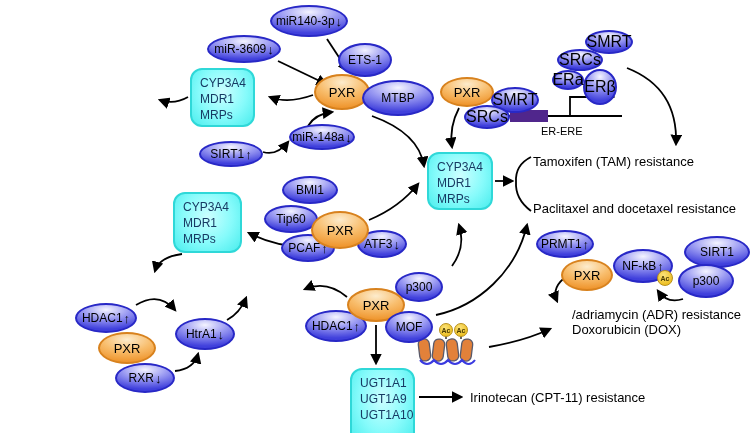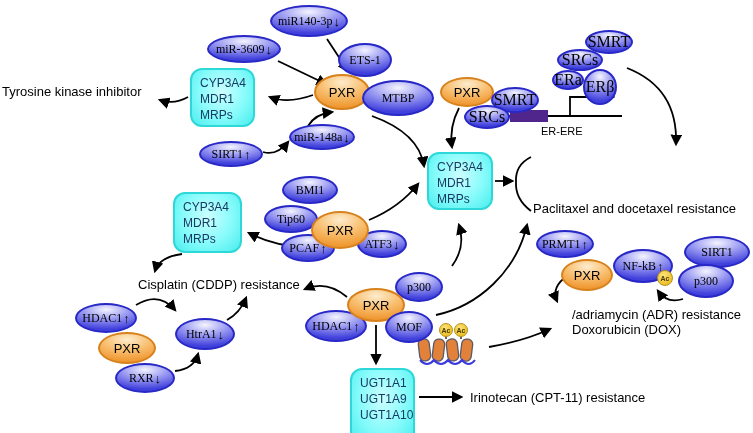--- a/index.html
+++ b/index.html
@@ -7,21 +7,20 @@
     position:relative;width:753px;height:433px;background:#fff;overflow:hidden;
     font-family:"Liberation Sans",sans-serif;
   }
   .node{
     position:absolute;border-radius:50%;display:flex;align-items:center;justify-content:center;
     font-size:12px;color:#000;white-space:nowrap;box-sizing:border-box;line-height:1;
   }
   .node.blue{
     background:radial-gradient(ellipse 95% 85% at 50% 18%, #f4f4ff 0%, #9a9af2 42%, #4040dc 88%);
     border:2px solid #2828c6;
-    font-family:Liberation Serif, serif;
   }
   .node.orange{
     background:radial-gradient(ellipse 95% 85% at 50% 20%, #fdeccd 0%, #f8bd6c 48%, #ef962f 92%);
     border:2px solid #d8821e;
     font-size:13px;
   }
   .node.small{font-size:16px;}
   .ind{font-weight:700;font-size:13px;margin-left:1px;}
   .gbox{
     position:absolute;border-radius:12px;box-sizing:border-box;
@@ -233,24 +232,23 @@
       <span>Ac</span>
     </div>
   <div class="ac" style="left:454px;top:323px;width:14px;height:14px">
       <span>Ac</span>
     </div>
   <div class="ac" style="left:657px;top:270px;width:16px;height:16px">
       <span>Ac</span>
     </div>
 
   <div class="outcome" style="left:2px;top:84px">
-    <div>Tyrosine kinase inhibitor</div>
-  </div>
+  </div>
+  <div class="outcome" style="left:533px;top:154px">Tamoxifen (TAM) resistance</div>
   <div class="outcome" style="left:533px;top:201px">Paclitaxel and docetaxel resistance</div>
-  <div class="outcome" style="left:138px;top:277px">Cisplatin (CDDP) resistance</div>
   <div class="outcome" style="left:572px;top:307px">
     <div>/adriamycin (ADR) resistance</div>
     <div>Doxorubicin (DOX)</div>
   </div>
   <div class="outcome" style="left:470px;top:390px">Irinotecan (CPT-11) resistance</div>
 
   <div class="erlabel" style="left:509px;top:125px">ER-ERE</div>
 
 </div>
 

